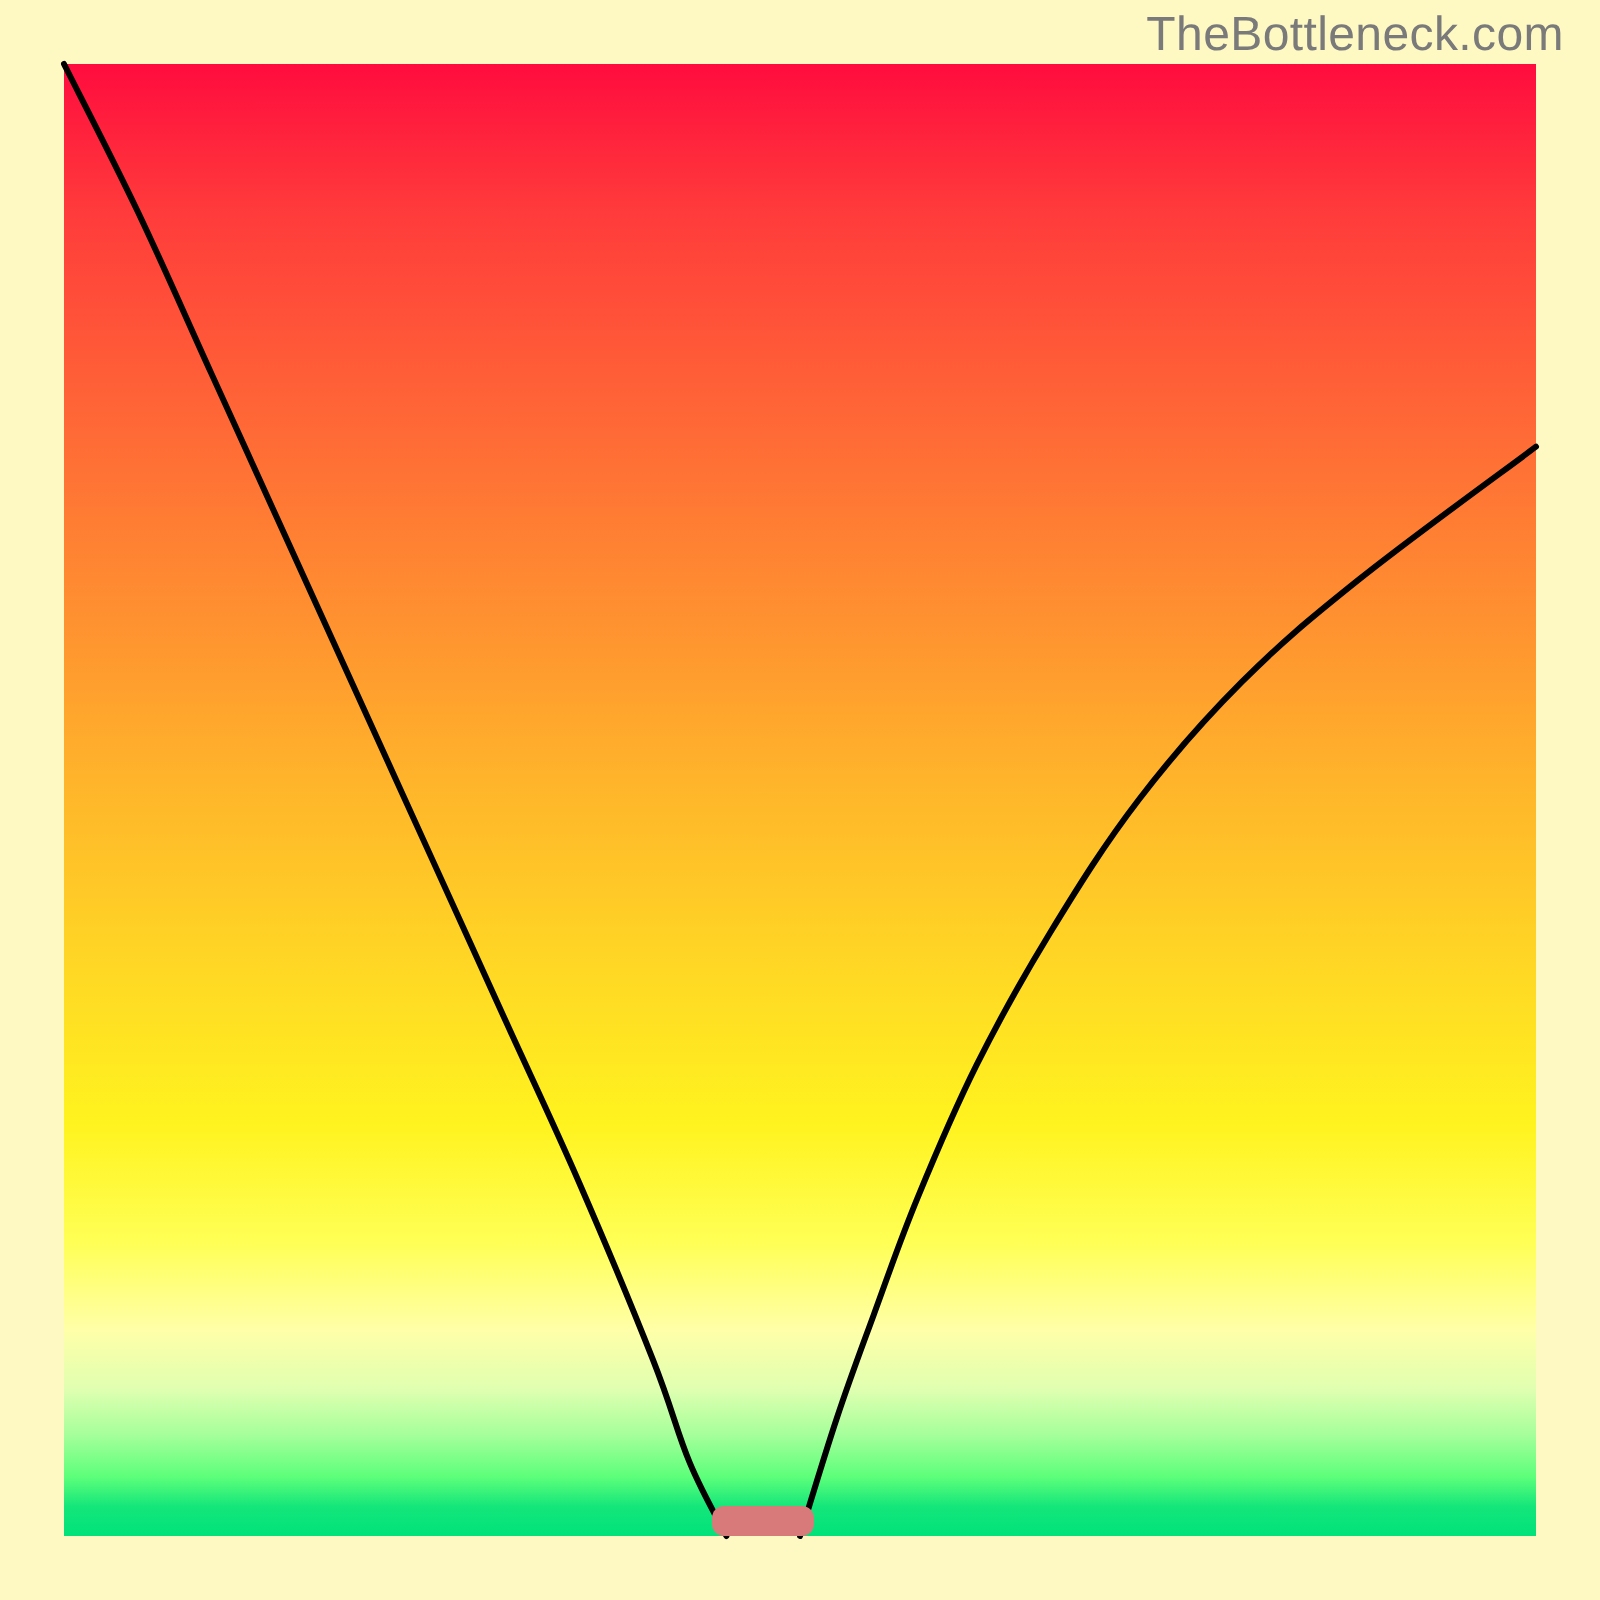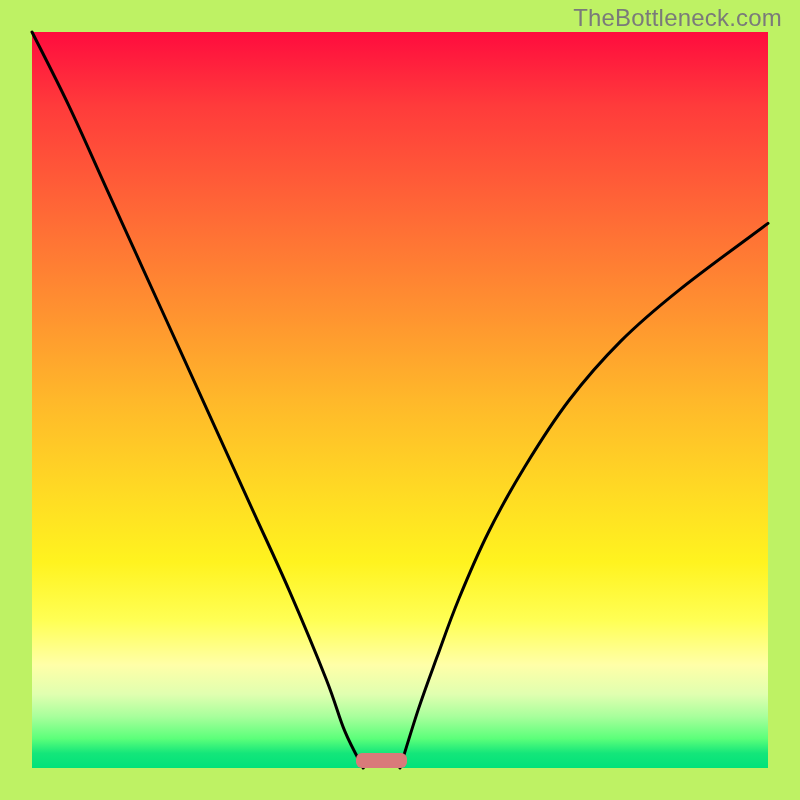--- a/index.html
+++ b/index.html
@@ -10,21 +10,21 @@
     background: #000;
     overflow: hidden;
     font-family: Arial, Helvetica, sans-serif;
   }
   .frame {
     position: absolute;
     top: 0;
     left: 0;
     width: 800px;
     height: 800px;
-    background: #bef264;
+    background: #fef9c3;
   }
   .plot {
     position: absolute;
     top: 32px;
     left: 32px;
     width: 736px;
     height: 736px;
     
     background: linear-gradient(
       to bottom,

